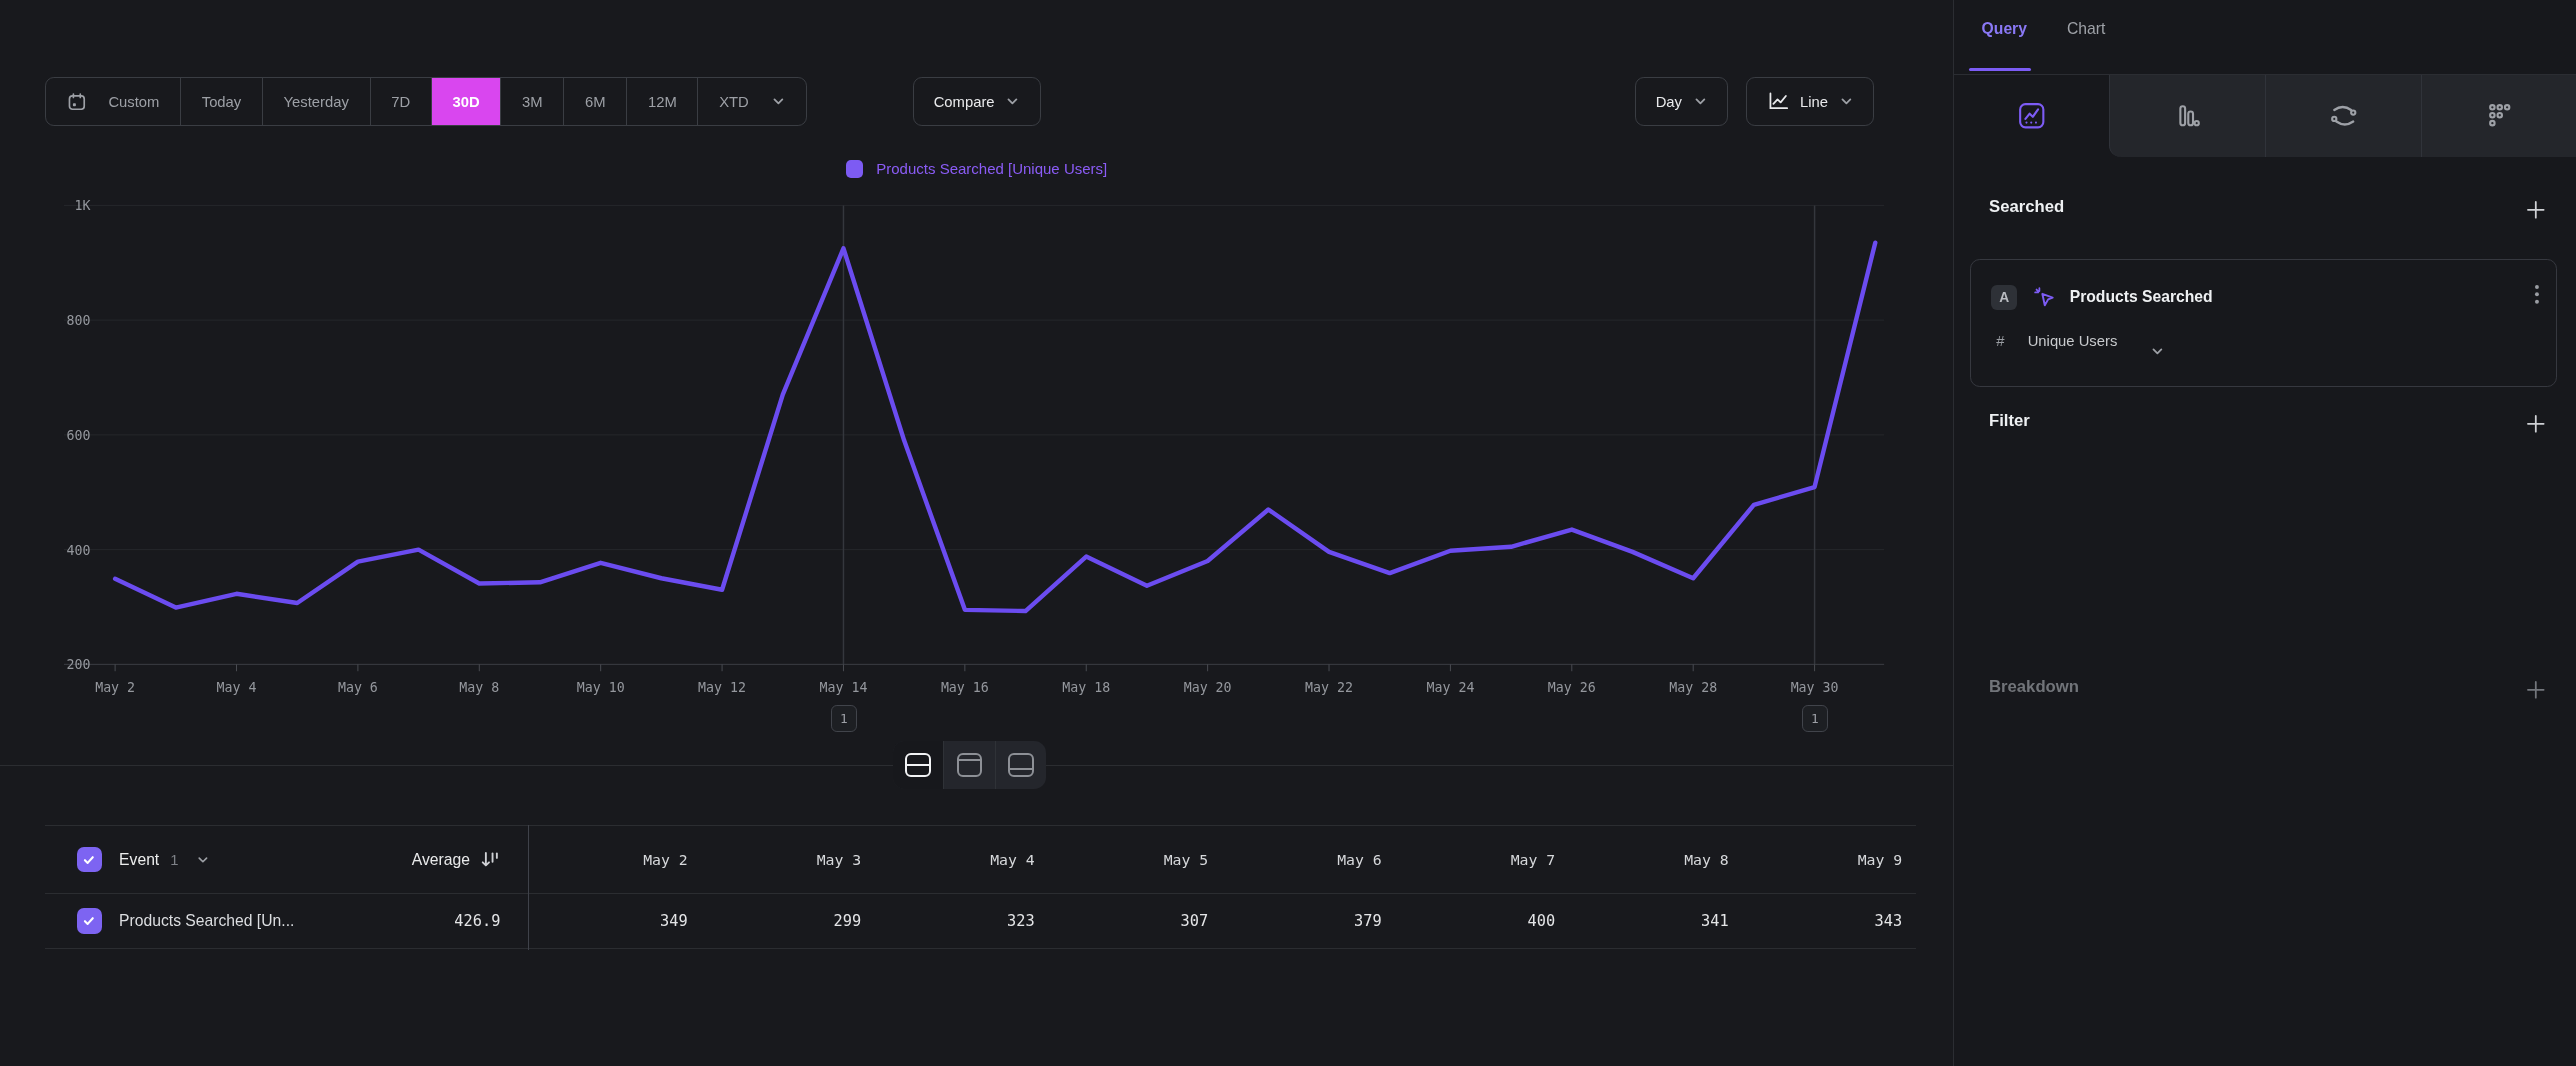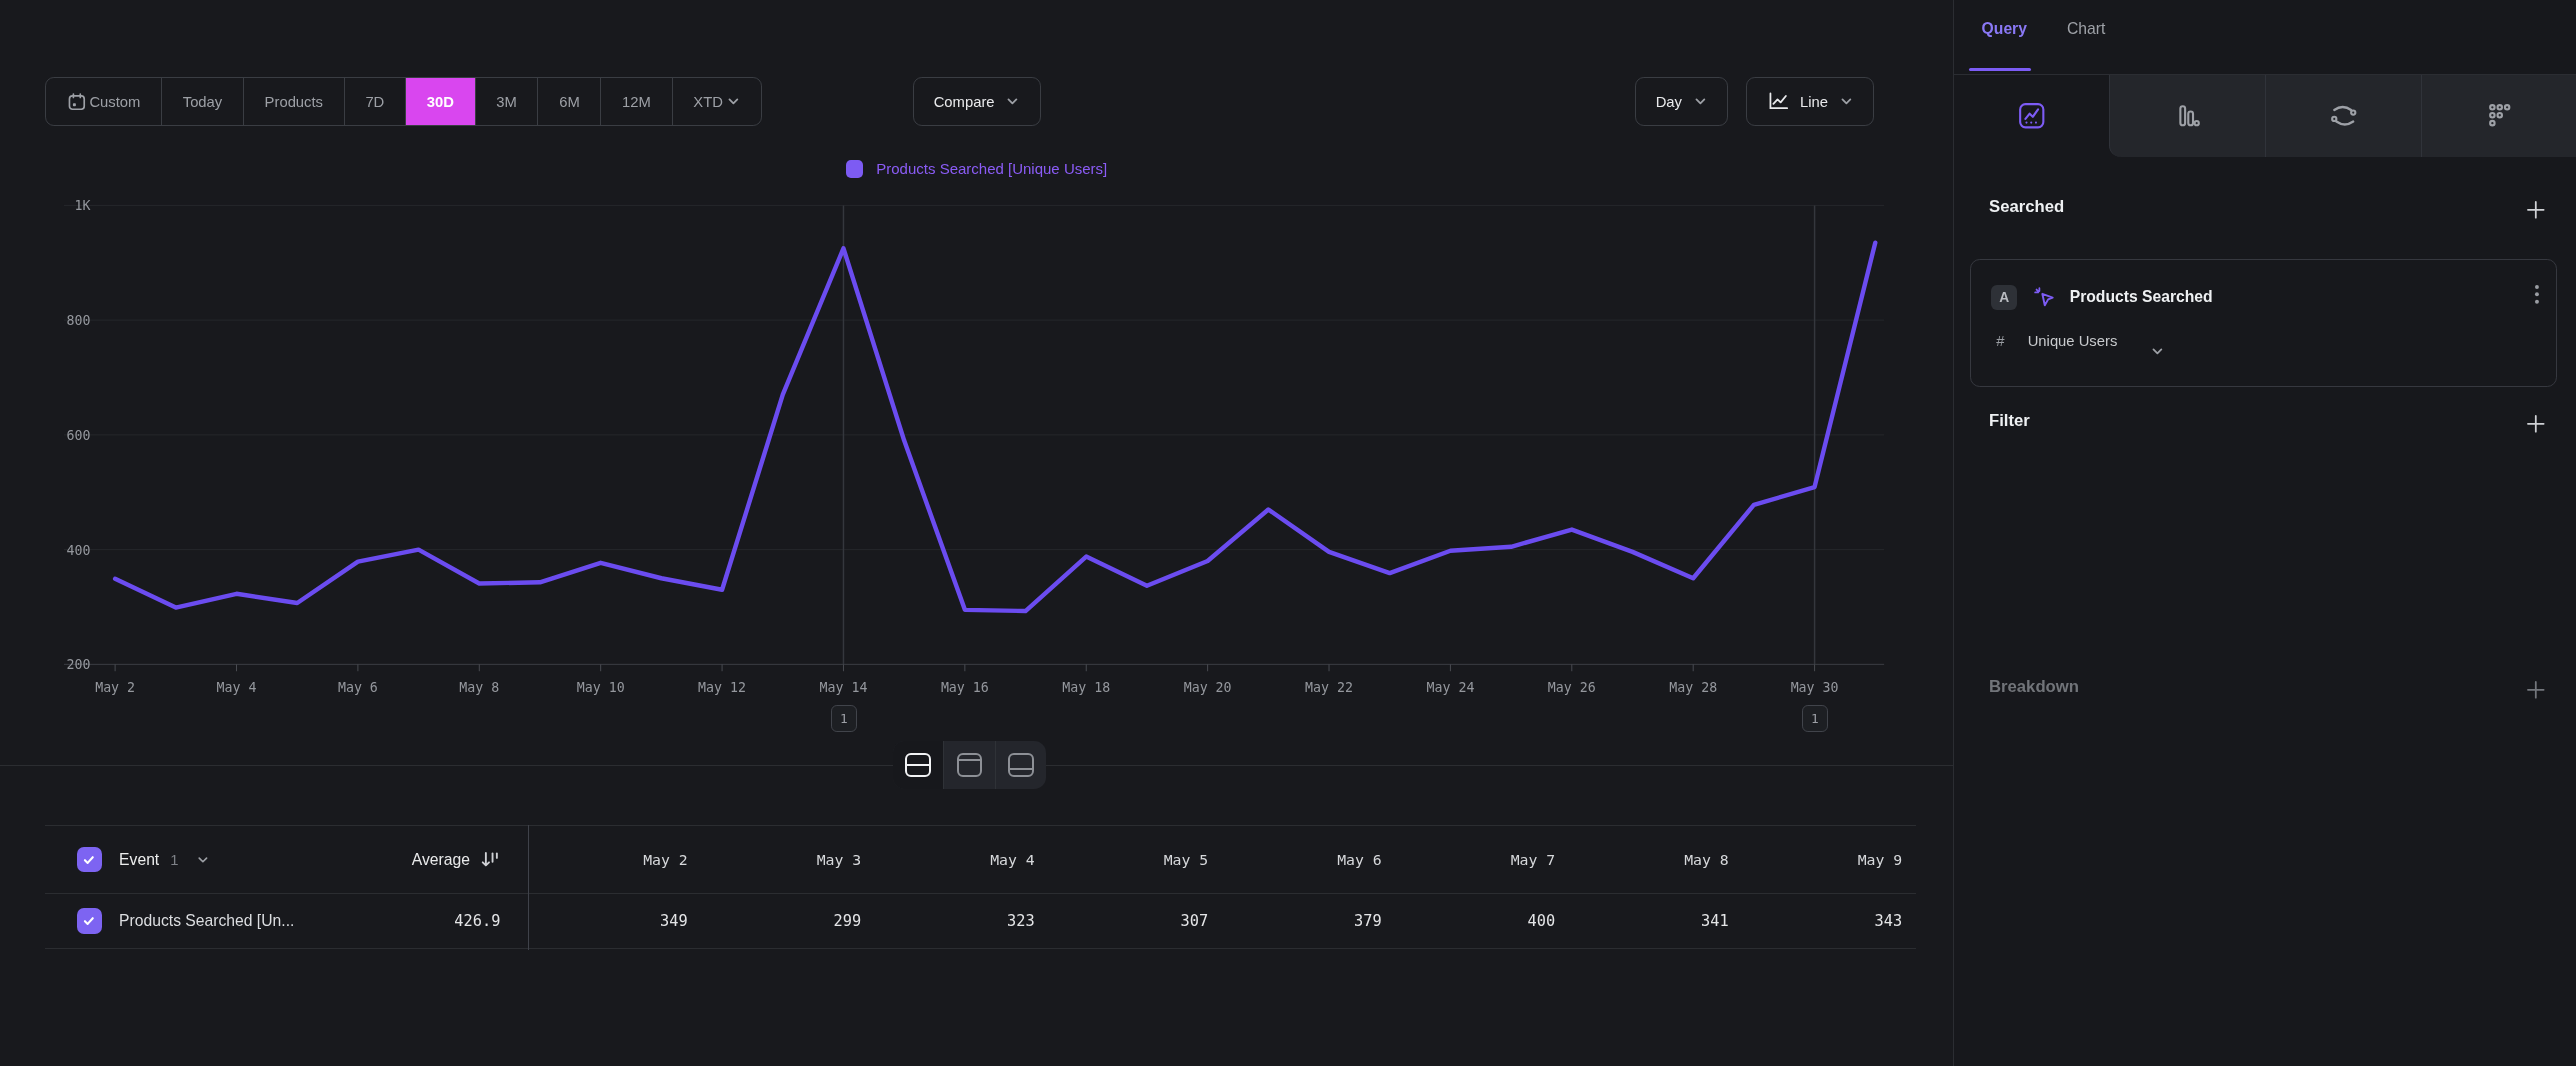--- a/index.html
+++ b/index.html
@@ -7,21 +7,21 @@
   body { width:2576px; height:1067px; position:relative; overflow:hidden;
          font-family:"Liberation Sans", sans-serif; -webkit-font-smoothing:antialiased; }
   .mono { font-family:"DejaVu Sans Mono", monospace; }
 
   
   #main { position:absolute; left:0; top:0; width:1953px; height:1067px; background:#18191d; }
 
   
   .seg-control { position:absolute; left:45px; top:77px; height:49px; display:flex;
                  border:1px solid #3a3d43; border-radius:8.9px; overflow:hidden; }
-  .seg { display:flex; align-items:center; gap:3px; padding:0 20.7px; font-size:14.8px;
+  .seg { display:flex; align-items:center; gap:22px; padding:0 20.7px; font-size:14.8px;
          color:#9da0a6; border-left:1px solid #3a3d43; cursor:pointer; white-space:nowrap; }
   .seg:first-child { border-left:none; }
   .seg.active { background:#d946ef; color:#ffffff; font-weight:700; }
   .btn { position:absolute; height:49px; display:flex; align-items:center; gap:10.8px;
          border:1px solid #3a3d43; border-radius:8.9px; padding:0 19.7px;
          font-size:14.8px; color:#e9eaec; top:77px; }
   #compare-btn { left:913px; }
   #day-btn { left:1635px; }
   #line-btn { left:1746px; }
 
@@ -121,21 +121,21 @@
           <rect x="2.5" y="4" width="15" height="13.5" rx="3" stroke="#9da0a6" stroke-width="1.7" fill="none"></rect>
           <path d="M6.5 2v3.5M13.5 2v3.5" stroke="#9da0a6" stroke-width="1.7" stroke-linecap="round"></path>
           <rect x="6" y="11.5" width="3" height="3" rx="0.8" fill="#9da0a6"></rect>
         </svg>
         <span>Custom</span>
       </div>
       <div class="seg">
         <span>Today</span>
       </div>
       <div class="seg">
-        <span>Products</span>
+        <span>Yesterday</span>
       </div>
       <div class="seg">
         <span>7D</span>
       </div>
       <div class="seg active">
         <span>30D</span>
       </div>
       <div class="seg">
         <span>3M</span>
       </div>

